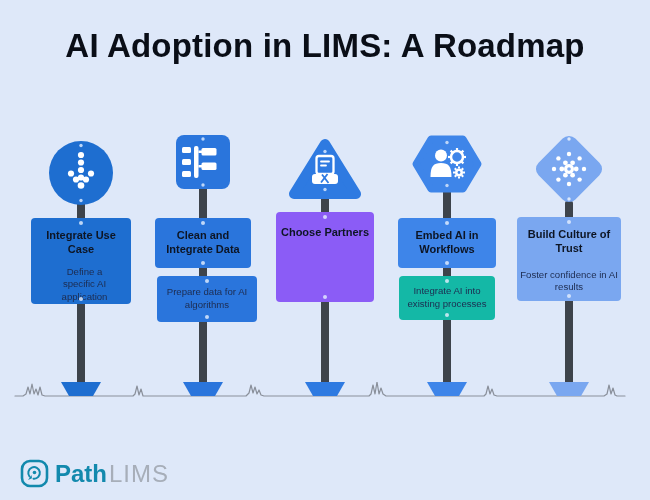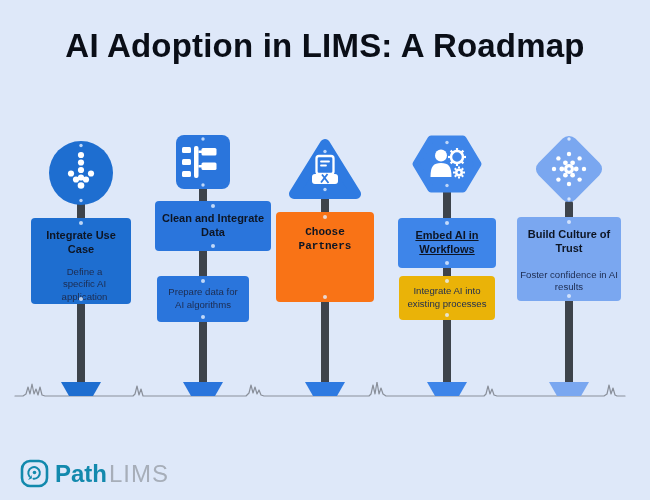--- a/index.html
+++ b/index.html
@@ -25,22 +25,22 @@
   .board{position:absolute;z-index:3;border-radius:4px;text-align:center;box-sizing:border-box;}
   .board::before,.board::after{content:"";position:absolute;left:50%;transform:translateX(-50%);
     width:4px;height:4px;border-radius:50%;background:rgba(230,240,255,.8);}
   .board::before{top:3px}.board::after{bottom:3px}
   .b-title{font-size:11px;font-weight:700;line-height:1.25;color:#0d1524;padding:0 3px;}
   .b-desc{font-size:9.6px;font-weight:500;line-height:1.32;color:#1d2c50;padding:0 3px;}
   .b-desc.narrow{padding:0 13px;}
   .flexmid{display:flex;align-items:center;justify-content:center;}
   .sp1 .board-s{left:11px;top:93px;width:100px;height:86px;padding-top:11px;}
   .sp1 .b-desc{margin-top:9px;}
-  .sp2 .board-t{left:13px;top:76px;width:116px;height:50px;}
-  .sp2 .board-d{left:15px;top:151px;width:92px;height:46px;align-items:center;}
+  .sp2 .board-t{left:13px;top:93px;width:96px;height:50px;}
+  .sp2 .board-d{left:15px;top:151px;width:100px;height:46px;align-items:center;}
   .sp2 .board-d .b-desc{padding:0 6px;}
   .sp3 .board-s{left:12px;top:87px;width:98px;height:90px;padding-top:14px;}
   .sp3 .b-desc{margin-top:15px;}
   .sp4 .board-t{left:12px;top:93px;width:98px;height:50px;}
   .sp4 .board-d{left:13px;top:151px;width:96px;height:44px;}
   .sp5 .board-s{left:9px;top:92px;width:104px;height:84px;padding-top:11px;}
   .sp5 .b-desc{margin-top:13px;}
   .brand{position:absolute;left:20px;top:459px;display:flex;align-items:center;gap:6px;z-index:4;}
   .brand-text{font-size:24px;line-height:29px;}
   .brand-bold{font-weight:800;}
@@ -128,21 +128,21 @@
             <path d="M-4,-6.5 h8 M-4,-2.5 h5" stroke="#ffffff" stroke-width="1.8" stroke-linecap="round" fill="none"></path>
             <rect x="-13" y="6" width="26" height="10" rx="3" fill="#ffffff"></rect>
             <path d="M-3,6.5 l6.5,8.5 M2.5,6 l-6.5,8.5" stroke-width="1.8" fill="none" style="stroke: rgb(46, 122, 225);"></path>
           </g>
           <g fill="#bdd6f8">
             <circle cx="0" cy="-16.5" r="1.7"></circle>
               <circle cx="0" cy="21.5" r="1.7"></circle>
           </g>
         </svg>
       </div>
-      <div class="board board-s" style="background-color: #f97316; font-family: Liberation Mono, monospace;">
+      <div class="board board-s" style="background-color: #8b5cf6;">
         <div class="b-title" style="color: rgb(13, 21, 36);">Choose Partners</div>
       </div>
       <div class="base" style="background-color: rgb(46, 122, 225);"></div>
     </div>
 
     <div class="signpost sp4">
       <div class="pole" style="background-color: rgb(61, 67, 75);"></div>
       <div class="icon-wrap">
         <svg width="72" height="62" viewBox="-36 -31 72 62">
           <polygon points="-16,-25 16,-25 31,0 16,25 -16,25 -31,0" stroke-width="7" stroke-linejoin="round" style="fill: rgb(62, 133, 233); stroke: rgb(62, 133, 233);"></polygon>
@@ -173,23 +173,23 @@
             </g>
             <circle cx="12" cy="8.5" r="1.4" style="fill: rgb(62, 133, 233);"></circle>
           </g>
           <g fill="#bdd6f8">
             <circle cx="0" cy="-21.5" r="1.7"></circle>
               <circle cx="0" cy="21.5" r="1.7"></circle>
           </g>
         </svg>
       </div>
       <div class="board board-t flexmid" style="background-color: rgb(62, 133, 233);">
-        <div class="b-title" style="color: rgb(13, 21, 36); text-decoration: underline;">Embed AI in Workflows</div>
-      </div>
-      <div class="board board-d flexmid" style="background-color: #eab308;">
+        <div class="b-title" style="color: rgb(13, 21, 36);">Embed AI in Workflows</div>
+      </div>
+      <div class="board board-d flexmid" style="background-color: #14b8a6;">
         <div class="b-desc" style="color: rgb(29, 44, 80);">Integrate AI into existing processes</div>
       </div>
       <div class="base" style="background-color: rgb(62, 133, 233);"></div>
     </div>
 
     <div class="signpost sp5">
       <div class="pole" style="background-color: rgb(61, 67, 75);"></div>
       <div class="icon-wrap">
         <svg width="76" height="76" viewBox="-38 -38 76 76">
           <rect x="-26" y="-26" width="52" height="52" rx="9" transform="rotate(45)" style="fill: rgb(122, 167, 240);"></rect>

